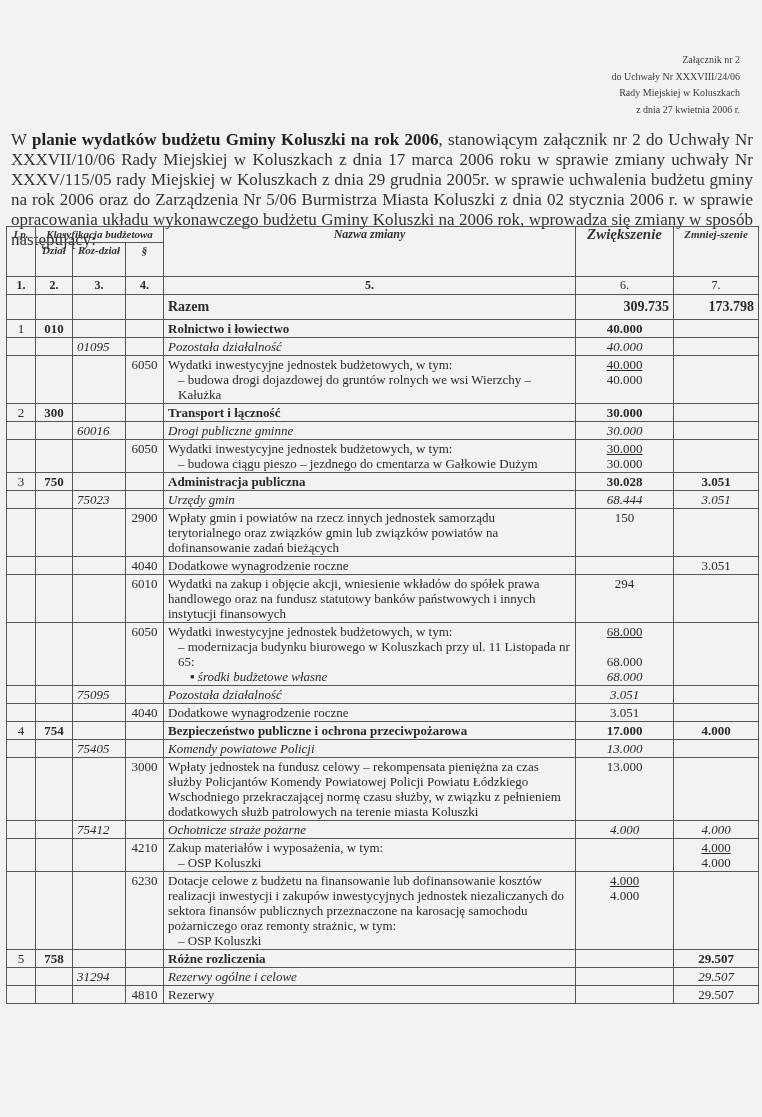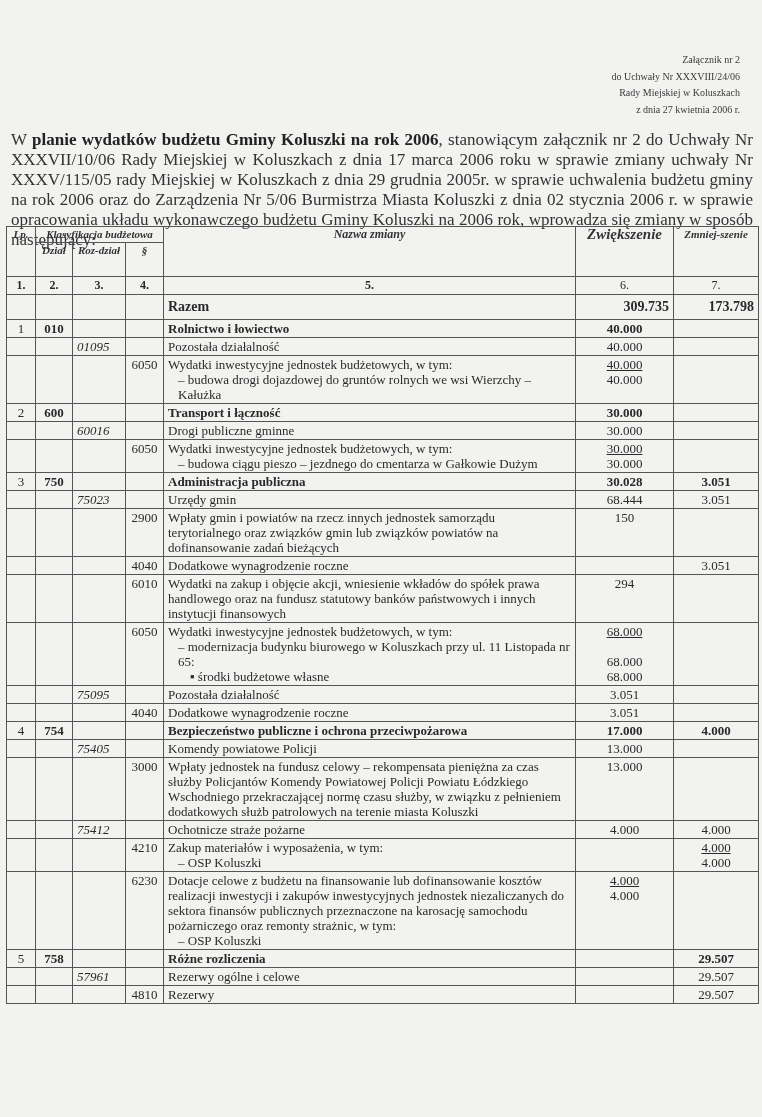--- a/index.html
+++ b/index.html
@@ -25,29 +25,29 @@
     font-size:13px; line-height:15px;
   }
   table.budget td {
     border:1px solid #555; padding:1px 4px; vertical-align:top;
     overflow:hidden;
   }
   .hdr td { text-align:center; font-weight:bold; font-size:11px; line-height:13px; color:#333; vertical-align:middle;font-style:italic;}
   .colnum td { text-align:center; font-size:12px; font-weight:bold; padding:2px; }
   .colnum td.norm { font-weight:normal; }
   .r { text-align:right; }
-  .it { }
+  .it { font-style:italic; }
   .b { font-weight:bold; }
   .big { font-size:14px; line-height:22px; }
   .u { text-decoration:underline; }
   .lp, .dz { text-align:center; }
   .rz { text-align:left; font-style:italic; padding-right:8px !important; }
   .par { text-align:center; }
   .sub { padding-left:10px; }
-  .bullet { padding-left:22px; }
+  .bullet { padding-left:22px; font-style:italic; }
   .num div { text-align:center; }
 </style>
 </head>
 <body>
 
 <div class="attach">
   <div>Załącznik nr 2</div>
   <div>do Uchwały Nr XXXVIII/24/06</div>
   <div>Rady Miejskiej w Koluszkach</div>
   <div>z dnia 27 kwietnia 2006 r.</div>
@@ -138,21 +138,21 @@
         <td class="num r">
           <div class="u">40.000</div>
           <div>40.000</div>
         </td>
         <td class="num r">
           <div></div>
         </td>
       </tr>
       <tr>
         <td class="lp">2</td>
-        <td class="dz b">600</td>
+        <td class="dz b">300</td>
         <td class="rz"></td>
         <td class="par"></td>
         <td class="b">
           <div>Transport i łączność</div>
         </td>
         <td class="num r b">
           <div>30.000</div>
         </td>
         <td class="num r b">
           <div></div>
@@ -419,21 +419,21 @@
         <td class="num r b">
           <div></div>
         </td>
         <td class="num r b">
           <div>29.507</div>
         </td>
       </tr>
       <tr>
         <td class="lp"></td>
         <td class="dz"></td>
-        <td class="rz">57961</td>
+        <td class="rz">31294</td>
         <td class="par"></td>
         <td class="it">
           <div>Rezerwy ogólne i celowe</div>
         </td>
         <td class="num r it">
           <div></div>
         </td>
         <td class="num r it">
           <div>29.507</div>
         </td>

